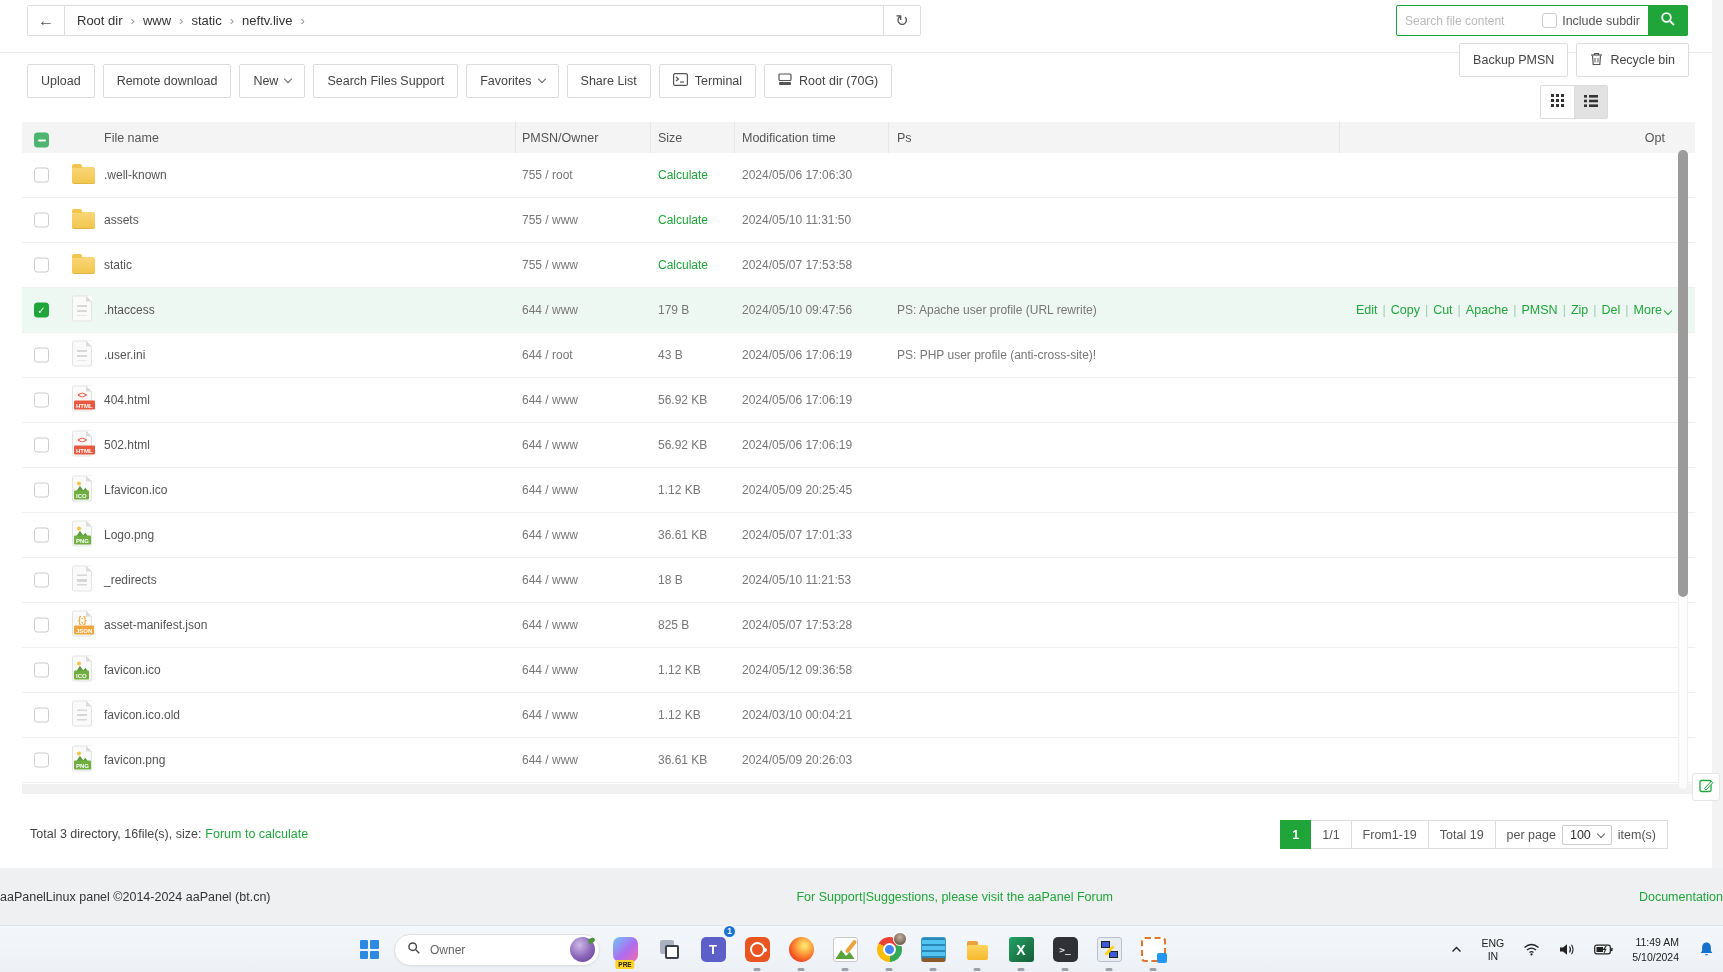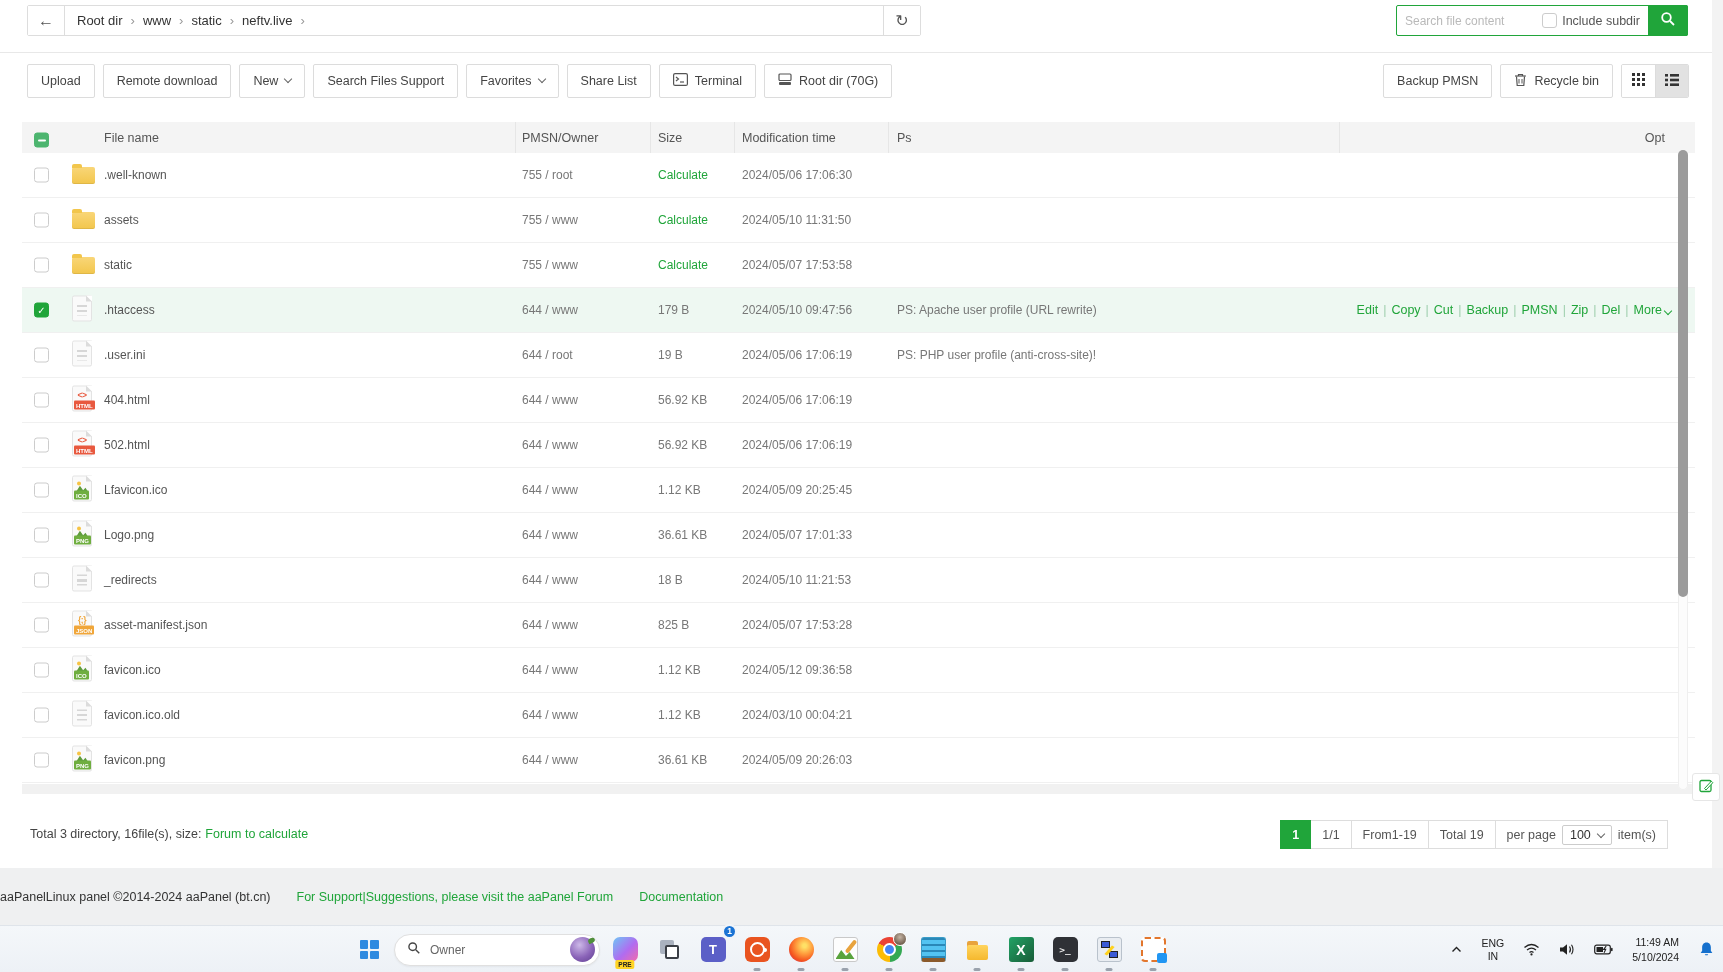--- a/index.html
+++ b/index.html
@@ -26,21 +26,21 @@
   .search-input { border:none; outline:none; flex:1; min-width:0; padding:0 8px; font-size:12px; color:#a21caf;
     font-family:"Liberation Sans","DejaVu Sans",sans-serif; }
   .search-input::placeholder { color:#b9b9b9; }
   .subdir { display:flex; align-items:center; gap:5px; color:#555; font-size:12.5px; white-space:nowrap; padding-right:8px; cursor:pointer; }
   .search-btn { width:40px; height:31px; margin:-1px -1px -1px 0; background:var(--accent); border:none;
     display:flex; align-items:center; justify-content:center; cursor:pointer; border-radius:0 2px 2px 0; }
   .hdiv { position:absolute; left:0; top:52px; width:1723px; height:1px; background:#e8e8e8; }
   
   .toolbar { position:absolute; left:27px; top:64px; width:1662px; height:34px; display:flex; align-items:center; }
   .tb-left { display:flex; gap:8px; }
-  .tb-right { margin-left:auto; display:flex; gap:8px; align-items:center; }
+  .tb-right { margin-left:auto; display:flex; gap:8px; align-items:center;flex-direction:column; }
   .btn { height:34px; background:#fff; border:1px solid #dcdcdc; border-radius:2px; padding:0 13px;
     display:inline-flex; align-items:center; gap:7px; font-size:12.5px; color:#444; cursor:pointer; white-space:nowrap;
     font-family:"Liberation Sans","DejaVu Sans",sans-serif; }
   .chev { width:6px; height:6px; border-right:1.5px solid #666; border-bottom:1.5px solid #666;
     transform:rotate(45deg); display:inline-block; margin-top:-4px; }
   .chev.g { border-color:var(--accent); margin-left:3px; }
   .view-toggle { display:flex; border:1px solid #dcdcdc; border-radius:2px; overflow:hidden; height:34px; }
   .vt { width:33px; display:flex; align-items:center; justify-content:center; background:#fff; cursor:pointer; }
   .vt.active { background:#e2e2e2; }
   .vt + .vt { border-left:1px solid #dcdcdc; }
@@ -93,21 +93,21 @@
   .summary { position:absolute; left:30px; top:827px; font-size:12.5px; color:#444; }
   .summary a { color:var(--accent); cursor:pointer; text-decoration:none; margin-left:4px; }
   .pagination { position:absolute; right:55px; top:820px; display:flex; height:29px; }
   .pg { border:1px solid #ddd; margin-left:-1px; padding:0 11px; display:flex; align-items:center; gap:6px;
     font-size:12.5px; color:#555; background:#fff; cursor:default; }
   .pg.active { background:var(--accent); border-color:var(--accent); color:#fff; font-weight:bold; cursor:pointer; position:relative; z-index:1;}
   .pp-select { display:inline-flex; align-items:center; gap:7px; border:1px solid #ccc; border-radius:2px;
     padding:2px 7px; cursor:pointer; color:#333; }
   
   .footer-band { position:absolute; left:0; top:868px; width:1723px; height:57px; background:#eff0f1;
-    display:flex; align-items:center; justify-content:flex-start; gap:26px; font-size:12.5px; }
+    display:flex; align-items:center; justify-content:space-between; gap:26px; font-size:12.5px; }
   .footer-copy { color:#333; }
   .footer-link { color:var(--accent); cursor:pointer; text-decoration:none; }
   
   .taskbar { position:absolute; left:0; top:925px; width:1723px; height:47px;
     background:linear-gradient(#f4f7fa,#edf1f6); border-top:1px solid #dfe4ea; }
   .tb-icons { position:absolute; left:350px; top:0; height:47px; display:flex; align-items:center; gap:6px; }
   .tbi { width:38px; height:46px; display:flex; flex-direction:column; align-items:center; justify-content:center;
     position:relative; cursor:pointer; }
   .tbi .run { position:absolute; bottom:2px; left:50%; transform:translateX(-50%); width:7px; height:3px; border-radius:2px; background:#9aa2ad; }
   .ic { width:25px; height:25px; border-radius:5px; display:flex; align-items:center; justify-content:center;
@@ -326,28 +326,28 @@
         <span class="cell c-time">2024/05/07 17:53:58</span>
       </div>
       <div class="trow selected">
         <span class="cell c-check cb checked">✓</span>
         <span class="cell c-icon"><span class="fi-doc lines"></span></span>
         <span class="cell c-name">.htaccess</span>
         <span class="cell c-pmsn">644 / www</span>
         <span class="cell c-size">179 B</span>
         <span class="cell c-time">2024/05/10 09:47:56</span>
         <span class="cell c-ps">PS: Apache user profile (URL rewrite)</span>
-        <span class="cell c-opt"><a>Edit</a><i class="sep">|</i><a>Copy</a><i class="sep">|</i><a>Cut</a><i class="sep">|</i><a>Backup</a><i class="sep">|</i><a>PMSN</a><i class="sep">|</i><a>Zip</a><i class="sep">|</i><a>Del</a><i class="sep">|</i><a>More<span class="chev g"></span></a></span>
+        <span class="cell c-opt"><a>Edit</a><i class="sep">|</i><a>Copy</a><i class="sep">|</i><a>Cut</a><i class="sep">|</i><a>Apache</a><i class="sep">|</i><a>PMSN</a><i class="sep">|</i><a>Zip</a><i class="sep">|</i><a>Del</a><i class="sep">|</i><a>More<span class="chev g"></span></a></span>
       </div>
       <div class="trow">
         <span class="cell c-check cb"></span>
         <span class="cell c-icon"><span class="fi-doc lines"></span></span>
         <span class="cell c-name">.user.ini</span>
         <span class="cell c-pmsn">644 / root</span>
-        <span class="cell c-size">19 B</span>
+        <span class="cell c-size">43 B</span>
         <span class="cell c-time">2024/05/06 17:06:19</span>
         <span class="cell c-ps">PS: PHP user profile (anti-cross-site)!</span>
       </div>
       <div class="trow">
         <span class="cell c-check cb"></span>
         <span class="cell c-icon"><span class="fi-doc"><i class="fi-sym" style="color: rgb(232, 89, 63);">&lt;&gt;</i><i class="fi-badge" style="background: rgb(232, 89, 63);">HTML</i></span></span>
         <span class="cell c-name">404.html</span>
         <span class="cell c-pmsn">644 / www</span>
         <span class="cell c-size">56.92 KB</span>
         <span class="cell c-time">2024/05/06 17:06:19</span>

